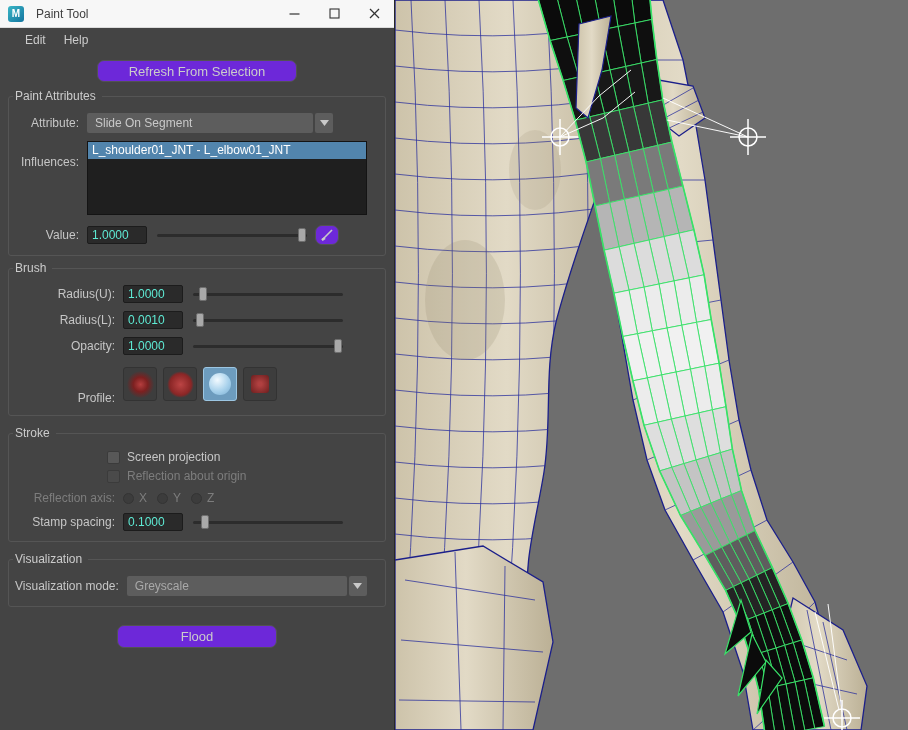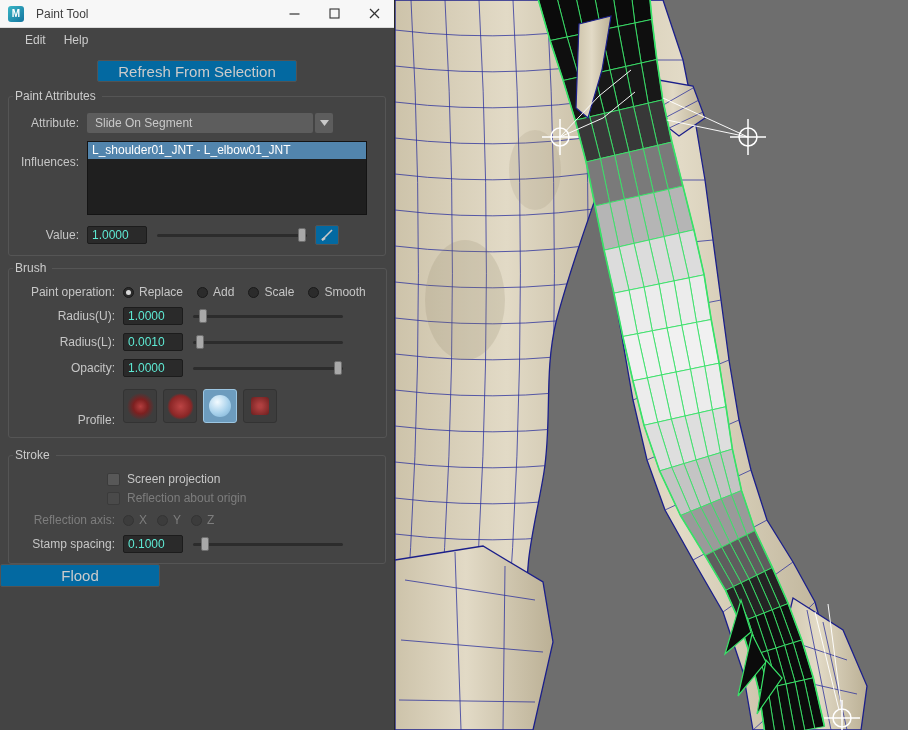--- a/index.html
+++ b/index.html
@@ -10,21 +10,21 @@
   
   .panel{position:absolute;left:0;top:0;width:395px;height:730px;background:#444;border-right:1px solid #262626;display:flex;flex-direction:column}
   .titlebar{flex:0 0 28px;background:#f7f7f7;display:flex;align-items:center;padding-left:8px;border-bottom:1px solid #dcdcdc}
   .app-icon{width:16px;height:16px;border-radius:3px;background:linear-gradient(135deg,#3ab6c6,#13749f);color:#fff;font-size:10px;font-weight:bold;display:flex;align-items:center;justify-content:center}
   .win-title{margin-left:12px;color:#404040}
   .tb-spacer{flex:1}
   .tb-btn{width:40px;height:27px;display:flex;align-items:center;justify-content:center;cursor:default}
   .menubar{flex:0 0 24px;display:flex;align-items:center;padding-left:16px}
   .menu-item{padding:0 9px;color:#cccccc}
   .refresh-row{display:flex;justify-content:center;margin:8px 0 2px}
-  .btn{background:#0369a1;color:#cbcbcb;border:1px solid #535353;border-radius:2px;font-size:15px;font-family:inherit;display:flex;align-items:center;justify-content:center}
+  .btn{background:#6d28d9;color:#cbcbcb;border:1px solid #535353;border-radius:7px;font-size:13px;font-family:inherit;display:flex;align-items:center;justify-content:center}
   .refresh-btn{width:200px;height:22px}
   fieldset{border:1px solid #555555;border-radius:3px;margin:5px 8px 0;padding:2px 6px 10px}
   legend{color:#cccccc;padding:0 6px 0 2px;margin-left:-2px}
   .row{display:flex;align-items:center;margin-top:8px}
   .lbl{color:#c6c6c6;text-align:right;flex:0 0 auto}
   .lbl.w64{width:64px;margin-right:8px}
   .lbl.w100{width:100px;margin-right:8px}
   .lbl.dis{color:#7d7d7d}
   .dd{height:20px;background:#5d5d5d;border-radius:2px;display:flex;align-items:center;padding:0 8px;color:#c9c9c9}
   .dd.w226{width:226px}
@@ -51,21 +51,21 @@
   .cbrow.disabled .checkbox{background:#4a4a4a}
   .cblabel{color:#c6c6c6}
   .cbrow.disabled .cblabel{color:#7d7d7d}
   .profile-row{margin-top:12px;align-items:flex-start}
   .profile-btn{width:34px;height:34px;border-radius:3px;background:#3d3d3d;border:1px solid #333;margin-right:6px;display:flex;align-items:center;justify-content:center}
   .profile-btn.selected{background:#6d9cbe;border-color:#9cc6e2}
   .pf1{width:27px;height:27px;border-radius:50%;background:radial-gradient(circle,#b53e3e 0%,#7c2020 38%,rgba(70,20,20,0) 72%)}
   .pf2{width:27px;height:27px;border-radius:50%;background:radial-gradient(circle,#bc4444 0%,#8a2626 56%,rgba(70,20,20,0) 70%)}
   .pf3{width:22px;height:22px;border-radius:50%;background:radial-gradient(circle at 38% 32%,#f2faff,#a9d2ec 55%,#79aed2)}
   .pf4{width:18px;height:18px;border-radius:3px;background:radial-gradient(circle,#b04040 15%,#702020 95%)}
-  .flood-row{display:flex;}
+  .flood-row{display:flex;justify-content:center;margin-top:18px}
   .flood-btn{width:160px;height:23px}
 
   
   .viewport{position:absolute;left:395px;top:0;width:513px;height:730px;background:var(--vp-bg,#6e6e6e)}
   .vp-bg{fill:var(--vp-bg,#6e6e6e)}
   .skinshape{fill:url(#skin);stroke:var(--wire-dark,#1b1f8a);stroke-width:1.3}
   .wire{fill:none;stroke:var(--wire,#2a2f9c);stroke-width:.9;opacity:.85}
   .man{stroke:var(--manip,#fff);stroke-width:1.5;fill:none}
   .man.thin{stroke-width:1;opacity:.95}
 </style>
@@ -137,39 +137,20 @@
           <svg width="14" height="14">
               <line x1="2" y1="12" x2="12" y2="2" stroke="#c9c9c9" stroke-width="1.6"></line>
               <line x1="2" y1="12" x2="5" y2="10" stroke="#c9c9c9" stroke-width="2.2"></line>
             </svg>
         </button>
       </div>
     </fieldset>
 
     <fieldset>
       <legend>Brush</legend>
-      <div class="row">
-        <span class="lbl w100">Paint operation:</span>
-        <span class="radio sel">
-            <span class="rdot"></span>
-            <span class="rlabel">Replace</span>
-          </span>
-        <span class="radio">
-            <span class="rdot"></span>
-            <span class="rlabel">Add</span>
-          </span>
-        <span class="radio">
-            <span class="rdot"></span>
-            <span class="rlabel">Scale</span>
-          </span>
-        <span class="radio">
-            <span class="rdot"></span>
-            <span class="rlabel">Smooth</span>
-          </span>
-      </div>
       <div class="row">
         <span class="lbl w100">Radius(U):</span>
         <input class="tin" value="1.0000" style="">
         <div class="slider">
             <div class="track"></div>
             <div class="handle" style="left:4%"></div>
           </div>
       </div>
       <div class="row">
         <span class="lbl w100">Radius(L):</span>
@@ -232,20 +213,34 @@
       <div class="row">
         <span class="lbl w100">Stamp spacing:</span>
         <input class="tin" value="0.1000" style="">
         <div class="slider">
             <div class="track"></div>
             <div class="handle" style="left:5%"></div>
           </div>
       </div>
     </fieldset>
 
+    <fieldset style="margin-top:10px">
+      <legend>Visualization</legend>
+      <div class="row">
+        <span class="lbl" style="margin-right:8px">Visualization mode:</span>
+        <div class="dd w220 dim">
+          <span>Greyscale</span>
+        </div>
+        <div class="dd-arrow">
+          <svg width="9" height="6">
+              <polygon points="0,0 9,0 4.5,6" fill="#c9c9c9"></polygon>
+            </svg>
+        </div>
+      </div>
+    </fieldset>
 
     <div class="flood-row">
       <button class="btn flood-btn">Flood</button>
     </div>
   </div>
 
   <div class="viewport">
     <svg id="vp-svg" width="513" height="730" viewBox="0 0 513 730">
       <defs>
         <linearGradient id="skin" x1="0" y1="0" x2="1" y2="0">

